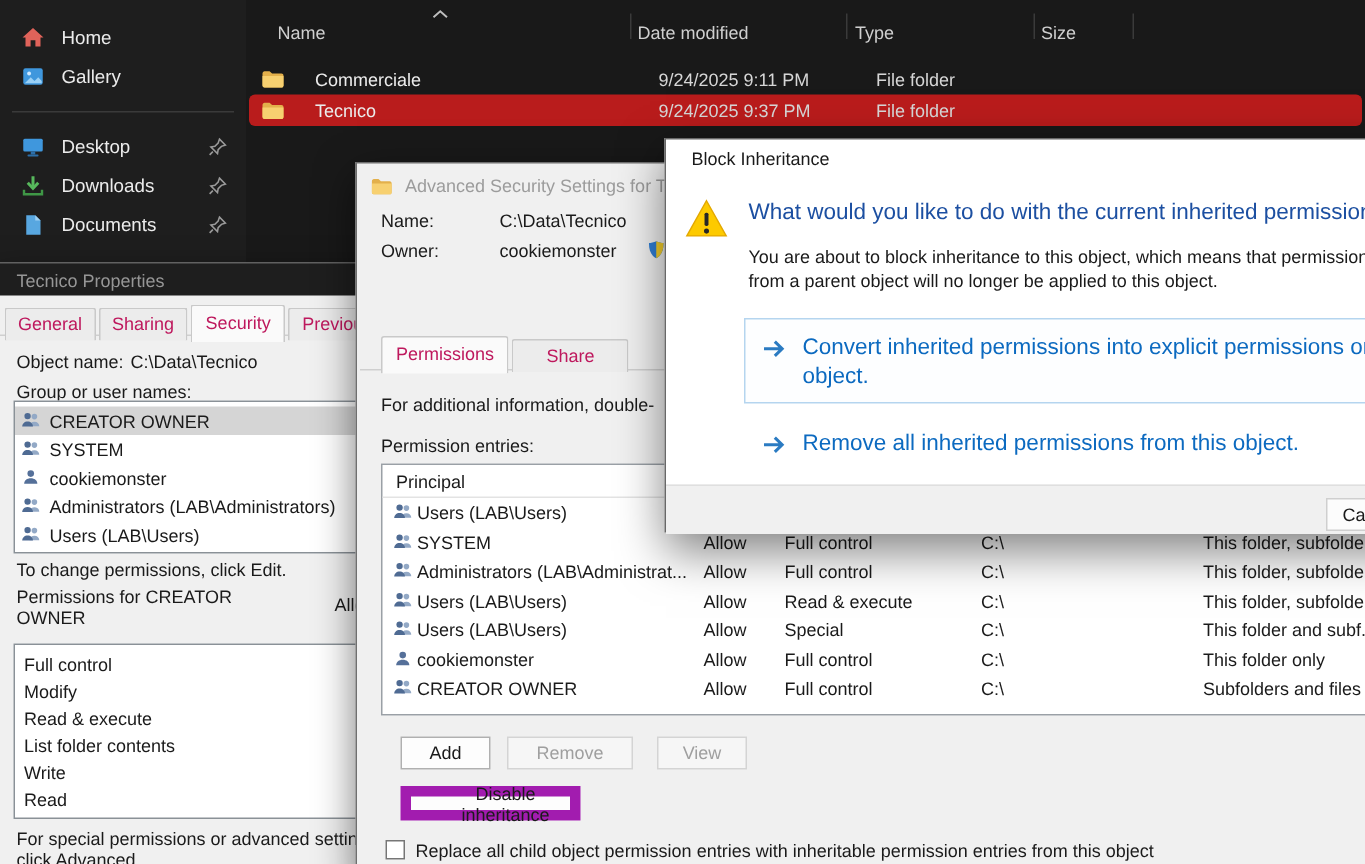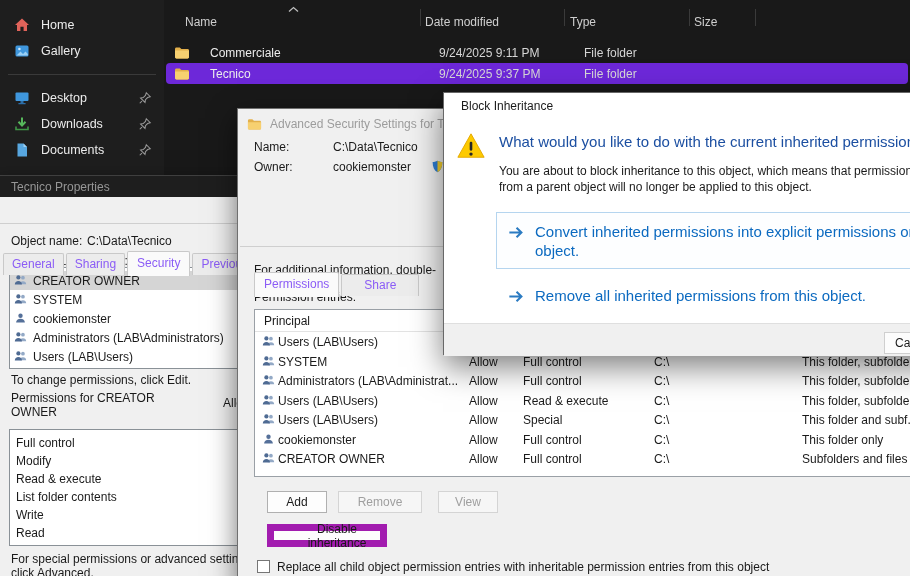--- a/index.html
+++ b/index.html
@@ -22,35 +22,35 @@
   .colh { position:absolute; top:15px; }
   .colh-name { left:21px; } .colh-date { left:261px; } .colh-type { left:406px; } .colh-size { left:530px; }
   .col-div { position:absolute; top:9px; height:17px; width:1px; background:#3a3a3a; }
   .sort-caret { position:absolute; left:124px; top:2px; }
   .file-row { position:absolute; left:2px; right:2px; height:21px; display:flex; align-items:center;
     font-size:12px; color:#ececec; border-radius:4px; }
   .file-row .ficon { margin-left:8px; display:flex; }
   .file-row .fname { margin-left:20px; width:229px; }
   .file-row .fdate { width:145px; color:#d6d6d6; }
   .file-row .ftype { width:130px; color:#d6d6d6; }
-  .frow-0 { top:42px; } .frow-1 { top:63px; background:#6d28d9; }
+  .frow-0 { top:42px; } .frow-1 { top:63px; background:#b91c1c; }
 
   
   .win { position:absolute; }
   .lbl { font-size:12px; color:#1a1a1a; position:absolute; white-space:nowrap; }
 
   
   .props { left:-6px; top:175px; width:430px; height:430px; z-index:10;
     background:#f0f0f0; border:1px solid #3f3f3f; box-shadow:0 8px 22px rgba(0,0,0,.55); }
   .props-titlebar { height:21px; background:#1e1e1e; color:#969696; font-size:12px;
     display:flex; align-items:center; padding-left:16px; }
   .tabstrip { position:absolute; left:8px; display:flex; align-items:flex-end; z-index:2; }
   .props .tabstrip { top:26px; }
-  .tab { font-size:12px; color:#8b5cf6; background:#ececec; border:1px solid #c9c9c9;
-    border-bottom:none; padding:3px 8px 4px; margin-right:2px; border-radius:2px 2px 0 0;margin-top:48px; }
+  .tab { font-size:12px; color:#be185d; background:#ececec; border:1px solid #c9c9c9;
+    border-bottom:none; padding:3px 8px 4px; margin-right:2px; border-radius:2px 2px 0 0; }
   .tab.active { background:#fafafa; padding:4px 9px 6px; position:relative; top:1px; }
   .pane-line { position:absolute; left:2px; right:2px; height:1px; background:#cfcfcf; }
   .props .pane-line { top:47px; }
   .listbox { position:absolute; background:#fff; border:1px solid #8a9197; }
   .lb-row { display:flex; align-items:center; height:19px; padding-left:4px; font-size:12px; color:#1a1a1a; }
   .lb-row .uicon { display:flex; margin-right:6px; }
   .lb-row.sel { background:#d5d5d5; }
   .perm-row { height:18px; display:flex; align-items:center; padding-left:6px; font-size:12px; color:#1a1a1a; }
 
   

